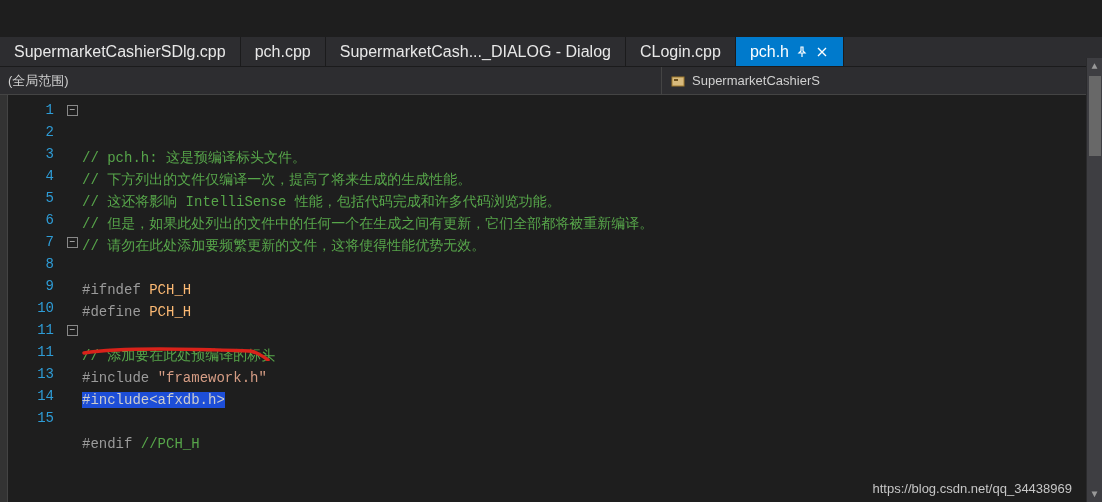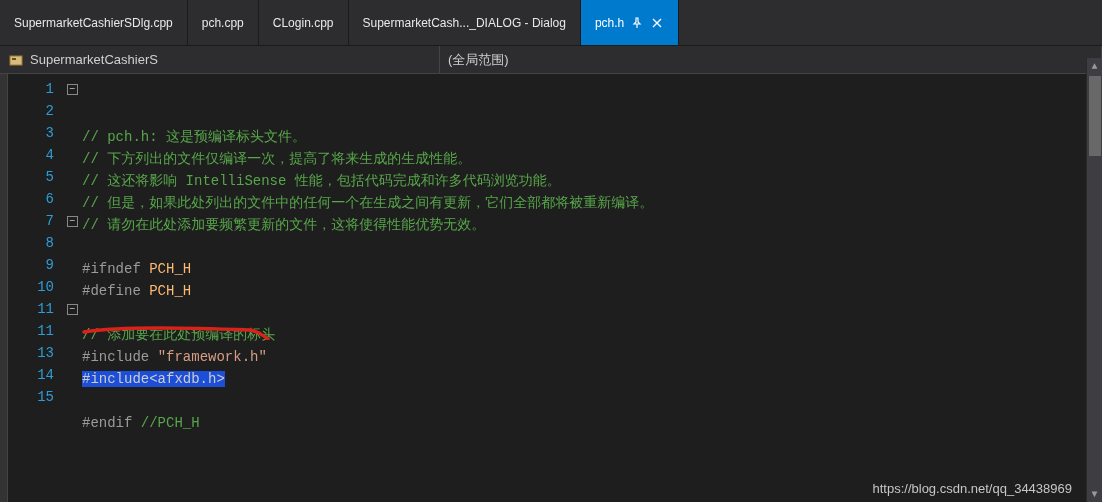--- a/index.html
+++ b/index.html
@@ -7,25 +7,26 @@
     width: 1102px; height: 502px;
     background: #1e1e1e;
     font-family: Consolas, 'Courier New', monospace;
     font-size: 14px;
     color: #d4d4d4;
     overflow: hidden;
     position: relative;
   }
   .tab-bar {
     display: flex;
-    height: 46px;
+    height: 30px;
     background: #2d2d30;
     border-bottom: 1px solid #1b1b1c;
     font-family: 'Segoe UI', sans-serif;
-    font-size: 12px;
+    font-size: 16px;
+    margin-top: 37px;
   }
   .tab {
     display: flex;
     align-items: center;
     padding: 0 14px;
     color: #e8e8e8;
     border-right: 1px solid #1b1b1c;
     background: #2d2d30;
     white-space: nowrap;
     gap: 6px;
@@ -159,52 +160,52 @@
 <body>
 
 <div class="tab-bar">
   <div class="tab">
       <span>SupermarketCashierSDlg.cpp</span>
     </div>
   <div class="tab">
       <span>pch.cpp</span>
     </div>
   <div class="tab">
+      <span>SupermarketCash..._DIALOG - Dialog</span>
+    </div>
+  <div class="tab">
       <span>CLogin.cpp</span>
-    </div>
-  <div class="tab">
-      <span>SupermarketCash..._DIALOG - Dialog</span>
     </div>
   <div class="tab active">
     <span>pch.h</span>
     <span class="pin">
       <svg width="12" height="12" viewBox="0 0 12 12">
           <path d="M5 1h2v4l2 2H3l2-2V1zM6 7v4" stroke="#fff" stroke-width="1.2" fill="none"></path>
         </svg>
     </span>
     <span class="close-x">
       <svg width="10" height="10" viewBox="0 0 10 10">
           <path d="M1 1l8 8M9 1l-8 8" stroke="#fff" stroke-width="1.4"></path>
         </svg>
     </span>
   </div>
 </div>
 
 <div class="subbar">
+  <div class="combo rest">
+    <span>(全局范围)</span>
+  </div>
   <div class="combo wide">
     <span class="icon-box">
       <svg width="14" height="14" viewBox="0 0 14 14">
           <rect x="1" y="3" width="12" height="9" fill="#d7ba7d" stroke="#a07b2e"></rect>
           <rect x="3" y="5" width="4" height="2" fill="#6b4f1b"></rect>
         </svg>
     </span>
     <span>SupermarketCashierS</span>
-  </div>
-  <div class="combo rest">
-    <span>(全局范围)</span>
   </div>
 </div>
 
 <div class="editor-wrap">
   <div class="margin-strip"></div>
   <div class="gutter" id="gutter">
       <div class="line-row">1</div>
       <div class="line-row">2</div>
       <div class="line-row">3</div>
       <div class="line-row">4</div>

